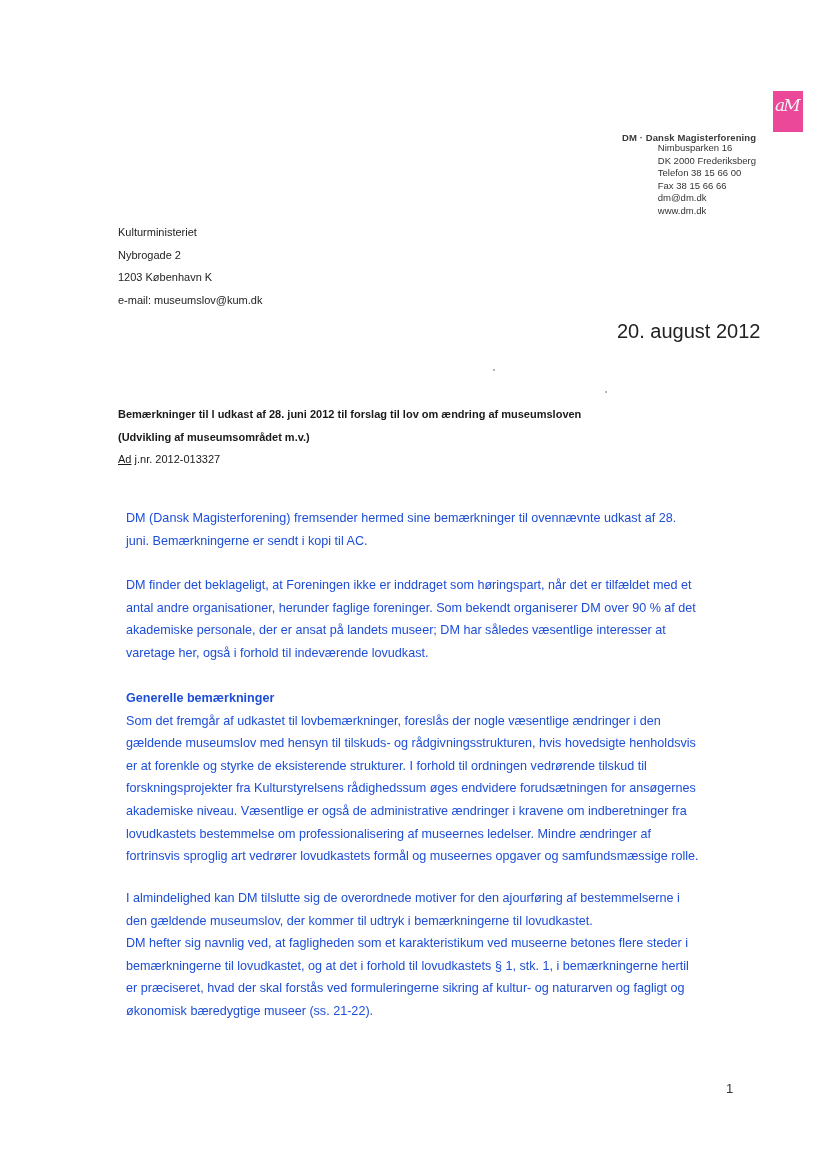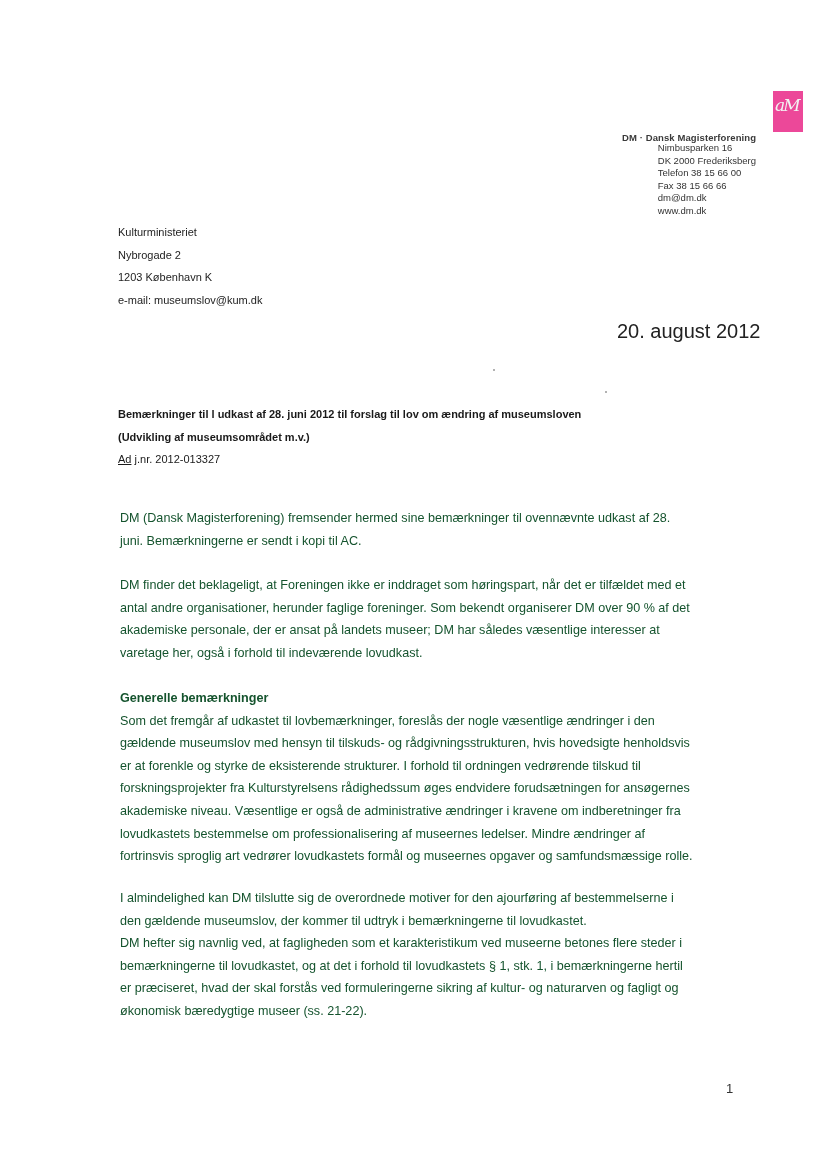--- a/index.html
+++ b/index.html
@@ -32,21 +32,21 @@
   .date {
     left: 617px; top: 320px; font-size: 20px; color: #222; white-space: nowrap;
   }
   .dot { width: 2px; height: 2px; background: #999; border-radius: 50%; }
   .subject {
     left: 118px; top: 403px; font-size: 11px; line-height: 22.5px; color: #1a1a1a;
   }
   .subject .title { font-weight: bold; }
   .subject .ad { text-decoration: underline; }
   .body-text {
-    left: 120px; width: 620px; font-size: 12.6px; line-height: 22.6px; color: #14532d;
+    left: 126px; width: 620px; font-size: 12.6px; line-height: 22.6px; color: #1d4ed8;
   }
   .body-text p { margin: 0; }
   .heading { font-weight: bold; }
   .pagenum { left: 726px; top: 1081px; font-size: 13px; color: #333; }
 </style>
 </head>
 <body>
 
 <div class="abs org-name">DM · Dansk Magisterforening</div>
 <div class="abs logo">

